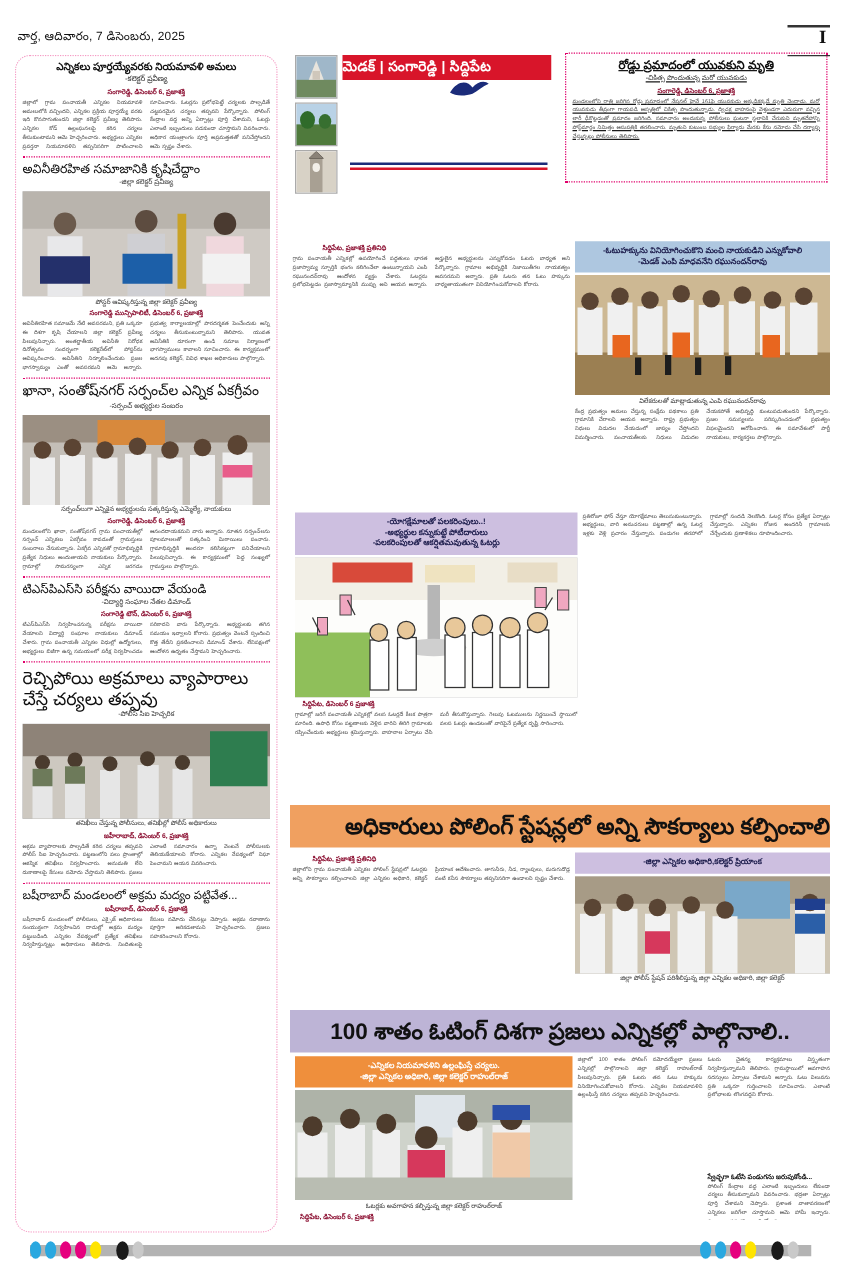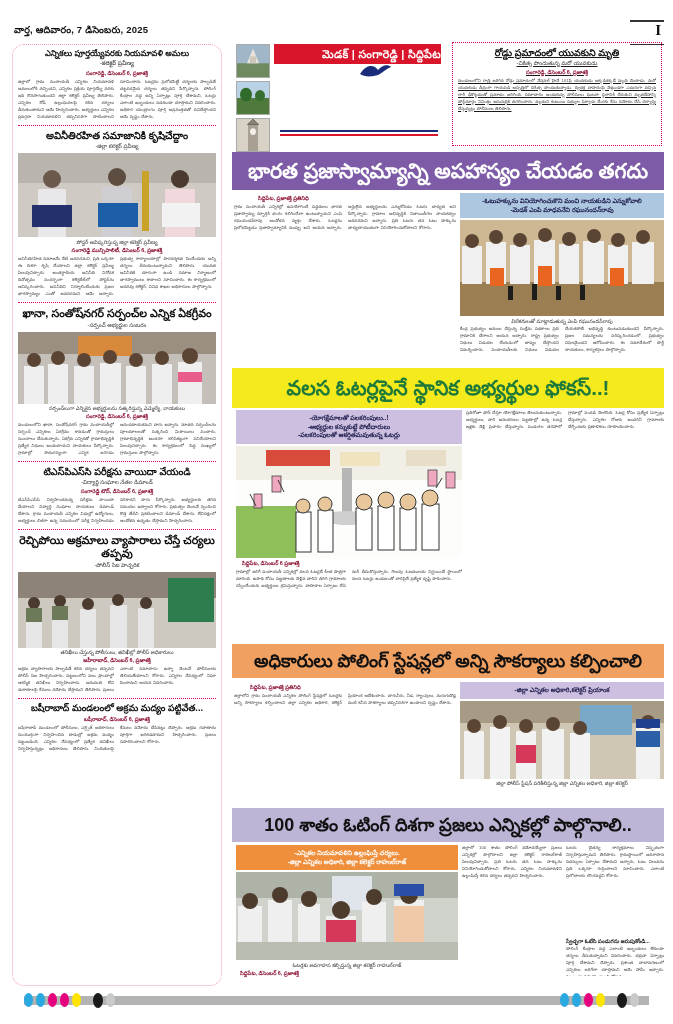--- a/index.html
+++ b/index.html
@@ -1,48 +1,48 @@
 <!DOCTYPE html>
 <html><head>
 <meta charset="utf-8">
 <style>
   html,body{margin:0;padding:0;background:#ffffff;}
   body{width:673px;height:1024px;overflow:hidden;font-family:"Liberation Sans",sans-serif;color:#1a1a1a;}
   .page{position:relative;width:673px;height:1024px;background:#fff;}
 
   
-  .datebar{position:absolute;left:14px;top:24px;width:300px;font-size:9.5px;font-weight:bold;color:#111;letter-spacing:.2px;}
+  .datebar{position:absolute;left:14px;top:24px;width:300px;font-size:9.5px;font-weight:normal;color:#111;letter-spacing:.2px;}
   .pagenum{position:absolute;right:12px;top:22px;font-size:15px;font-weight:bold;font-family:"Liberation Serif",serif;color:#111;}
   .topRule{position:absolute;left:630px;top:20px;width:34px;height:2px;background:#333;}
   .topRule2{position:absolute;left:630px;top:44px;width:34px;height:1px;background:#333;}
 
   
   .leftcol{position:absolute;left:12px;top:44px;width:210px;height:942px;
            border:1.5px dotted #f59ac4;border-radius:12px;background:#fff;
            padding:4px 5px;box-sizing:border-box;overflow:hidden;}
   .tl-head{font-size:8.2px;font-weight:bold;text-align:center;color:#111;line-height:1.25;}
   .tl-sub{font-size:6px;text-align:center;color:#222;margin-top:1px;}
 
-  .hl{font-weight:bold;text-align:center;line-height:1.2;color:#0d0d0d;}
+  .hl{font-weight:normal;text-align:left;line-height:1.2;color:#0d0d0d;}
   .sub{font-size:5.6px;text-align:center;color:#333;margin-top:1.5px;line-height:1.25;}
   .dateline{font-size:5.4px;font-weight:bold;text-align:center;color:#8a0b2e;margin:2px 0 1px;}
   .cap{font-size:5.2px;text-align:center;color:#333;margin-top:1.5px;line-height:1.2;}
 
   
   .txt{font-size:4.3px;line-height:1.62;text-align:justify;color:#4a4a4a;
        word-spacing:.4px;letter-spacing:.05px;hyphens:none;}
   .txt2{column-count:2;column-gap:6px;}
 
   .ph{background:#c9c9c9;position:relative;overflow:hidden;}
   .ruledot{height:0;border-top:1px dotted #e0006a;margin:4px 0;}
 
   
   .masthead{position:absolute;left:236px;top:40px;width:205px;height:105px;}
   .mh-redbar{position:absolute;left:38px;top:4px;width:167px;height:20px;background:#d8152a;}
-  .mh-redbar span{display:block;color:#fff;font-size:11px;font-weight:bold;text-align:right;line-height:20px;letter-spacing:.3px;}
+  .mh-redbar span{display:block;color:#fff;font-size:11px;font-weight:bold;text-align:left;line-height:20px;letter-spacing:.3px;}
   .mh-thumbs{position:absolute;left:0;top:4px;width:34px;height:92px;display:flex;flex-direction:column;gap:3px;}
   .mh-thumbs div{flex:1;border:1px solid #aaa;}
   .mh-logo{position:absolute;left:40px;top:26px;width:165px;height:62px;}
   .mh-logo .word{font-family:"Liberation Serif",serif;font-size:38px;font-weight:bold;color:#1b2c7a;text-align:center;line-height:60px;letter-spacing:-1px;}
   .mh-ul1{position:absolute;left:44px;top:90px;width:158px;height:2px;background:#1b2c7a;}
   .mh-ul2{position:absolute;left:44px;top:94px;width:158px;height:1.5px;background:#d8152a;}
   .bird{position:absolute;left:122px;top:22px;width:34px;height:16px;}
 
   
   .tr-story{position:absolute;left:452px;top:42px;width:210px;height:104px;
@@ -50,21 +50,21 @@
   .tr-head{font-size:9.5px;font-weight:bold;text-align:center;color:#0d0d0d;line-height:1.2;}
 
   
   .banner{position:absolute;left:232px;width:432px;box-sizing:border-box;display:flex;align-items:center;justify-content:center;}
   .banner span{font-weight:bold;line-height:1;white-space:nowrap;}
 
   .bn-purple{top:152px;height:38px;background:#7d5ba6;}
   .bn-purple span{color:#fff;font-size:20.5px;}
   .bn-yellow{top:368px;height:40px;background:#f5ea1b;}
   .bn-yellow span{color:#1f7a3a;font-size:20.5px;}
-  .bn-orange{top:644px;height:34px;background:#f0a060;}
+  .bn-orange{top:644px;height:34px;background:#f0a060;justify-content:flex-end;}
   .bn-orange span{color:#111;font-size:18px;}
   .bn-lilac{top:808px;height:34px;background:#bdb4d6;}
   .bn-lilac span{color:#111;font-size:18px;}
 
   .kicker{font-size:6.4px;font-weight:bold;text-align:center;line-height:1.35;color:#1a1a4a;}
   .kbox-blue{background:#aec7e0;padding:4px 3px;}
   .kbox-lilac{background:#cdbfe0;padding:4px 3px;}
   .kbox-orange{background:#ef8f3c;padding:4px 3px;color:#fff;}
 
   .sec{position:absolute;box-sizing:border-box;}
@@ -158,21 +158,21 @@
     <div>
       <div class="hl" style="font-size:9.6px">టిఎస్‌పిఎస్‌సి పరీక్షను వాయిదా వేయండి</div>
       <div class="sub">-విద్యార్థి సంఘాల నేతల డిమాండ్</div>
       <div class="dateline">సంగారెడ్డి టౌన్, డిసెంబర్ 6, ప్రజాశక్తి</div>
       <div class="txt txt2">టిఎస్‌పిఎస్‌సి నిర్వహించనున్న పరీక్షను వాయిదా వేయాలని విద్యార్థి సంఘాల నాయకులు డిమాండ్ చేశారు. గ్రామ పంచాయతీ ఎన్నికల విధుల్లో ఉద్యోగులు, అభ్యర్థులు బిజీగా ఉన్న సమయంలో పరీక్ష నిర్వహించడం సరికాదని వారు పేర్కొన్నారు. అభ్యర్థులకు తగిన సమయం ఇవ్వాలని కోరారు. ప్రభుత్వం వెంటనే స్పందించి కొత్త తేదీని ప్రకటించాలని డిమాండ్ చేశారు. లేనిపక్షంలో ఆందోళన ఉధృతం చేస్తామని హెచ్చరించారు.</div>
     </div>
 
     <div class="ruledot"></div>
 
     <div>
-      <div class="hl" style="font-size:11px">రెచ్చిపోయి అక్రమాలు వ్యాపారాలు చేస్తే చర్యలు తప్పవు</div>
+      <div class="hl" style="font-size:14px">రెచ్చిపోయి అక్రమాలు వ్యాపారాలు చేస్తే చర్యలు తప్పవు</div>
       <div class="sub">-పోలీస్ సిఐ హెచ్చరిక</div>
       <div class="ph pimg" style="height:76px;margin:3px 0 0">
         <svg width="198" height="76" viewBox="0 0 198 76" preserveAspectRatio="none">
           <rect width="198" height="76" fill="#cdc8c0"></rect>
           <rect x="0" y="0" width="198" height="26" fill="#8e8378"></rect>
           <rect x="150" y="6" width="46" height="44" fill="#2e7d4f"></rect>
           <g fill="#e6e6e6">
             <rect x="8" y="36" width="16" height="40"></rect>
               <rect x="34" y="34" width="16" height="42"></rect>
             <rect x="62" y="37" width="16" height="39"></rect>
@@ -248,23 +248,20 @@
     <div class="mh-ul2"></div>
   </div>
 
   <div class="tr-story">
     <div class="tr-head">రోడ్డు ప్రమాదంలో యువకుని మృతి</div>
     <div class="sub">-చికిత్స పొందుతున్న మరో యువకుడు</div>
     <div class="dateline">సంగారెడ్డి, డిసెంబర్ 6, ప్రజాశక్తి</div>
     <div class="txt">మండలంలోని రాత్రి జరిగిన రోడ్డు ప్రమాదంలో నేషనల్ హైవే 161పై యువకుడు అక్కడికక్కడే మృతి చెందాడు. మరో యువకుడు తీవ్రంగా గాయపడి ఆస్పత్రిలో చికిత్స పొందుతున్నాడు. ద్విచక్ర వాహనంపై వెళ్తుండగా ఎదురుగా వచ్చిన లారీ ఢీకొట్టడంతో ప్రమాదం జరిగింది. సమాచారం అందుకున్న పోలీసులు ఘటనా స్థలానికి చేరుకుని మృతదేహాన్ని పోస్ట్‌మార్టం నిమిత్తం ఆసుపత్రికి తరలించారు. మృతుని కుటుంబ సభ్యుల ఫిర్యాదు మేరకు కేసు నమోదు చేసి దర్యాప్తు చేస్తున్నట్లు పోలీసులు తెలిపారు.</div>
   </div>
 
-  <div class="banner bn-purple">
-    <span>భారత ప్రజాస్వామ్యాన్ని అపహాస్యం చేయడం తగదు</span>
-  </div>
 
   <div class="sec" style="left:234px;top:193px;width:222px;height:168px;">
     <div class="dateline" style="text-align:left;padding-left:24px">సిద్దిపేట, ప్రజాశక్తి ప్రతినిధి</div>
     <div class="txt txt2" style="height:152px;overflow:hidden">గ్రామ పంచాయతీ ఎన్నికల్లో ఉపయోగించే పద్ధతులు భారత ప్రజాస్వామ్య స్ఫూర్తికి భంగం కలిగించేలా ఉంటున్నాయని ఎంపి రఘునందన్‌రావు ఆందోళన వ్యక్తం చేశారు. ఓటర్లను ప్రలోభపెట్టడం ప్రజాస్వామ్యానికి ముప్పు అని ఆయన అన్నారు. అర్హులైన అభ్యర్థులను ఎన్నుకోవడం ఓటరు బాధ్యత అని పేర్కొన్నారు. గ్రామాల అభివృద్ధికి నిజాయితీగల నాయకత్వం అవసరమని అన్నారు. ప్రతి ఓటరు తన ఓటు హక్కును బాధ్యతాయుతంగా వినియోగించుకోవాలని కోరారు.</div>
   </div>
 
   <div class="sec" style="left:460px;top:193px;width:204px;">
     <div class="kicker kbox-blue" style="white-space:pre-line">-ఓటుహక్కును వినియోగించుకొని మంచి నాయకుడిని ఎన్నుకోవాలి
 -మెడక్ ఎంపి మాధవనేని రఘునందన్‌రావు</div>
     <div class="ph" style="height:96px;margin-top:2px">
@@ -301,23 +298,20 @@
             <rect x="72" y="64" width="5" height="16"></rect>
           <rect x="96" y="66" width="5" height="14"></rect>
             <rect x="120" y="65" width="5" height="15"></rect>
         </g>
       </svg>
     </div>
     <div class="cap">విలేకరులతో మాట్లాడుతున్న ఎంపి రఘునందన్‌రావు</div>
     <div class="txt txt2" style="margin-top:2px;height:34px;overflow:hidden">కేంద్ర ప్రభుత్వం అమలు చేస్తున్న సంక్షేమ పథకాలు ప్రతి గ్రామానికి చేరాలని ఆయన అన్నారు. రాష్ట్ర ప్రభుత్వం నిధులు విడుదల చేయడంలో జాప్యం చేస్తోందని విమర్శించారు. పంచాయతీలకు నిధులు విడుదల చేయకపోతే అభివృద్ధి కుంటుపడుతుందని పేర్కొన్నారు. ప్రజల సమస్యలను పరిష్కరించడంలో ప్రభుత్వం విఫలమైందని ఆరోపించారు. ఈ సమావేశంలో పార్టీ నాయకులు, కార్యకర్తలు పాల్గొన్నారు.</div>
   </div>
 
-  <div class="banner bn-yellow">
-    <span>వలస ఓటర్లపైనే స్థానిక అభ్యర్థుల ఫోకస్..!</span>
-  </div>
 
   <div class="sec" style="left:236px;top:410px;width:226px;">
     <div class="kicker kbox-lilac" style="white-space:pre-line">-యోగక్షేమాలతో పలకరింపులు..!
 -అభ్యర్థుల కన్నుకుట్టే పోటీదారులు
 -పలకరింపులతో ఆకర్షితమవుతున్న ఓటర్లు</div>
     <div class="ph" style="height:112px;margin-top:2px">
       <svg width="226" height="112" viewBox="0 0 226 112" preserveAspectRatio="none">
         <rect width="226" height="112" fill="#ffffff"></rect>
         <rect x="0" y="0" width="226" height="34" fill="#f2efe6"></rect>
         <rect x="30" y="4" width="64" height="16" fill="#d84a3a"></rect>

